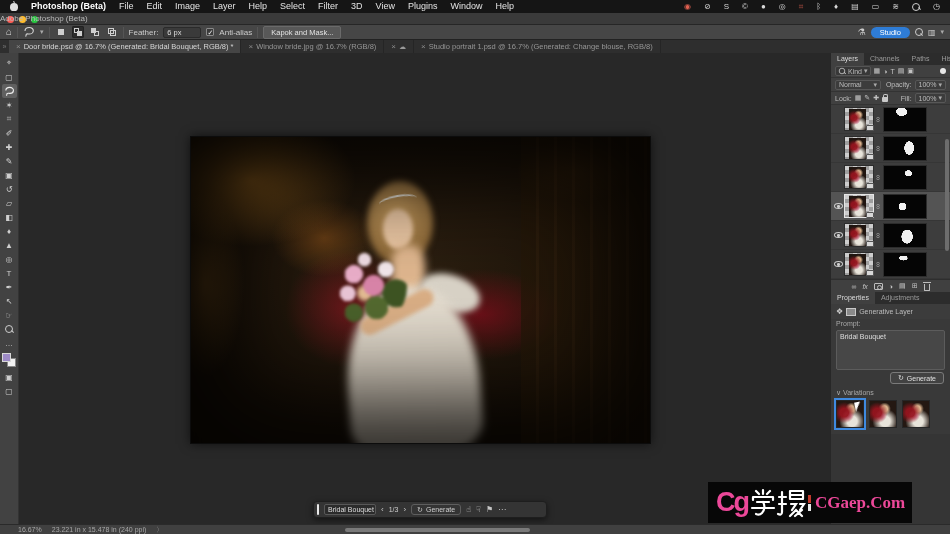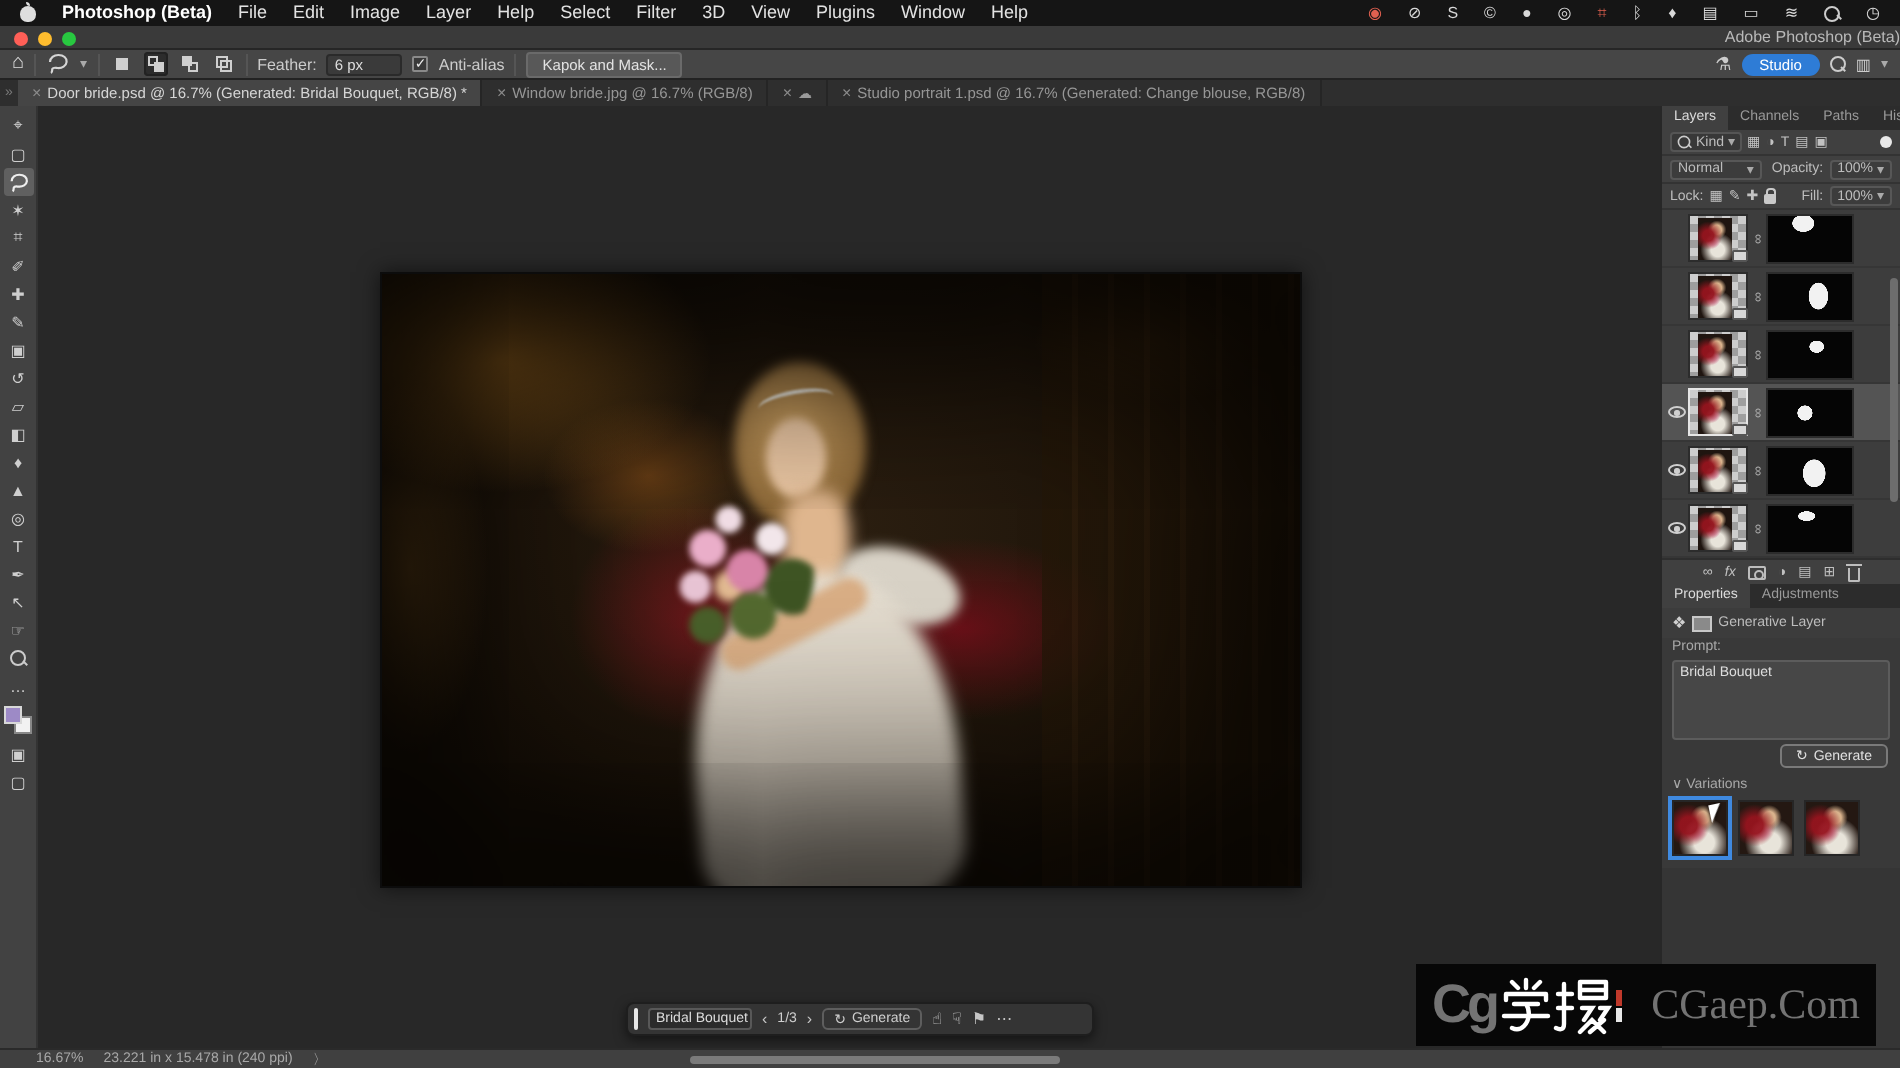--- a/index.html
+++ b/index.html
@@ -11,21 +11,21 @@
   #menubar .mi.b{font-weight:bold;color:#fff}
   .apple{width:8px;height:8px;background:#dedede;border-radius:50% 50% 45% 45%;position:relative}
   .apple::before{content:"";position:absolute;left:3px;top:-2px;width:2px;height:2px;background:#dedede;border-radius:0 100% 0 100%}
   #menubar .sp{flex:1}
   #menubar .st{font-size:8px;color:#d8d8d8;line-height:13px}
   #menubar .st.red{color:#e06050}
   
   #titlebar{position:absolute;left:0;top:13px;width:950px;height:12px;background:#3a3a3a;border-bottom:1px solid #262626}
   .tl{position:absolute;top:3px;width:7px;height:7px;border-radius:50%}
   #titlebar .t1{left:7px;background:#ff5f57}.t2{left:19px;background:#febc2e}.t3{left:31px;background:#28c840}
-  #titlebar .ttl{position:absolute;left:0;right:0;top:0;text-align:right;font-size:8px;color:#b9b9b9;line-height:12px}
+  #titlebar .ttl{position:absolute;left:0;right:0;top:0;text-align:left;font-size:8px;color:#b9b9b9;line-height:12px}
   
   #optionsbar{position:absolute;left:0;top:25px;width:950px;height:15px;background:#464646;border-bottom:1px solid #222;display:flex;align-items:center;gap:5px;padding:0 6px;font-size:8px}
   .vsep{width:1px;height:11px;background:#383838;border-right:1px solid #555}
   .homeic{font-size:10px;color:#ddd;line-height:14px}
   .ddcaret{font-size:7px;color:#aaa}
   .modebtn{width:12px;height:12px;position:relative;border-radius:2px}
   .modebtn.pressed{background:#2c2c2c;box-shadow:inset 0 0 0 1px #222}
   .modebtn i{position:absolute;display:block}
   .sqf{background:#cfcfcf}.sqo{border:1px solid #cfcfcf}
   .feather-box{width:38px;height:11px;background:#3a3a3a;border:1px solid #2a2a2a;border-radius:2px;color:#ddd;padding:0 3px;line-height:10px;font-size:7.5px}
@@ -141,27 +141,27 @@
   
   #taskbar{position:absolute;left:313px;top:501px;width:234px;height:17px;background:#343434;border:1px solid #1e1e1e;border-radius:4px;box-shadow:0 2px 6px rgba(0,0,0,.5);display:flex;align-items:center;gap:5px;padding:0 6px;font-size:7px;color:#cfcfcf}
   #taskbar .grip{width:2px;height:11px;background:#e8e8e8;border-radius:1px;margin-left:-3px}
   .tprompt{width:52px;height:11px;background:#2b2b2b;border:1px solid #585858;border-radius:2px;line-height:10px;padding:0 3px;white-space:nowrap;overflow:hidden;color:#ddd}
   .tbic{color:#c6c6c6;font-size:8px}
   .tgen{display:flex;align-items:center;gap:3px;border:1px solid #5e5e5e;border-radius:3px;height:11px;padding:0 5px}
   
   #statusbar{position:absolute;left:0;top:524px;width:950px;height:10px;background:#404040;border-top:1px solid #2a2a2a;font-size:7px;color:#a8a8a8;display:flex;align-items:center;gap:10px;padding:0 0 0 18px}
   .hscroll{position:absolute;left:345px;top:3px;width:185px;height:4px;background:#7a7a7a;border-radius:2px}
   
-  #watermark{position:absolute;left:708px;top:482px;width:230px;height:41px;background:#070707;display:flex;align-items:center;padding:0 8px;color:#737373}
+  #watermark{position:absolute;left:708px;top:482px;width:204px;height:41px;background:#070707;display:flex;align-items:center;padding:0 8px;color:#ec4899}
   .wlogo{font-size:27px;font-weight:900;letter-spacing:-2px;line-height:41px}
   .wcn{width:56px;height:30px;margin-left:2px}
   .wtiny{display:flex;flex-direction:column;gap:1px;margin:0 4px 0 2px}
   .wtiny i{display:block;width:3px;height:8px;background:#c0392b}
   .wtiny i+i{background:#e8e8e8;height:7px}
-  .wsite{font-family:"Liberation Serif","DejaVu Serif",serif;font-weight:normal;font-size:21px;margin-left:auto}
+  .wsite{font-family:"Liberation Serif","DejaVu Serif",serif;font-weight:bold;font-size:17px;margin-left:auto}
   svg{display:block}
 </style>
 </head>
 <body>
 
 <div id="screen">
 
   <div id="menubar">
     <span class="apple"></span>
     <span class="mi b">Photoshop (Beta)</span>

